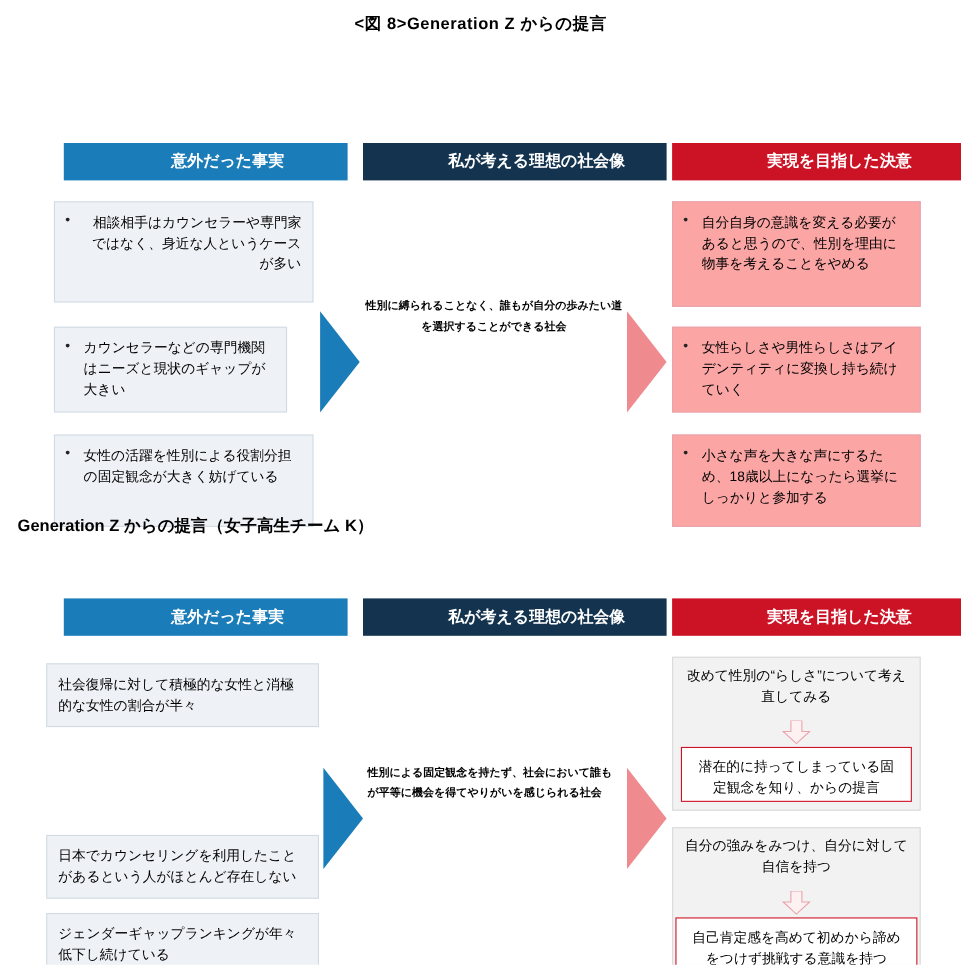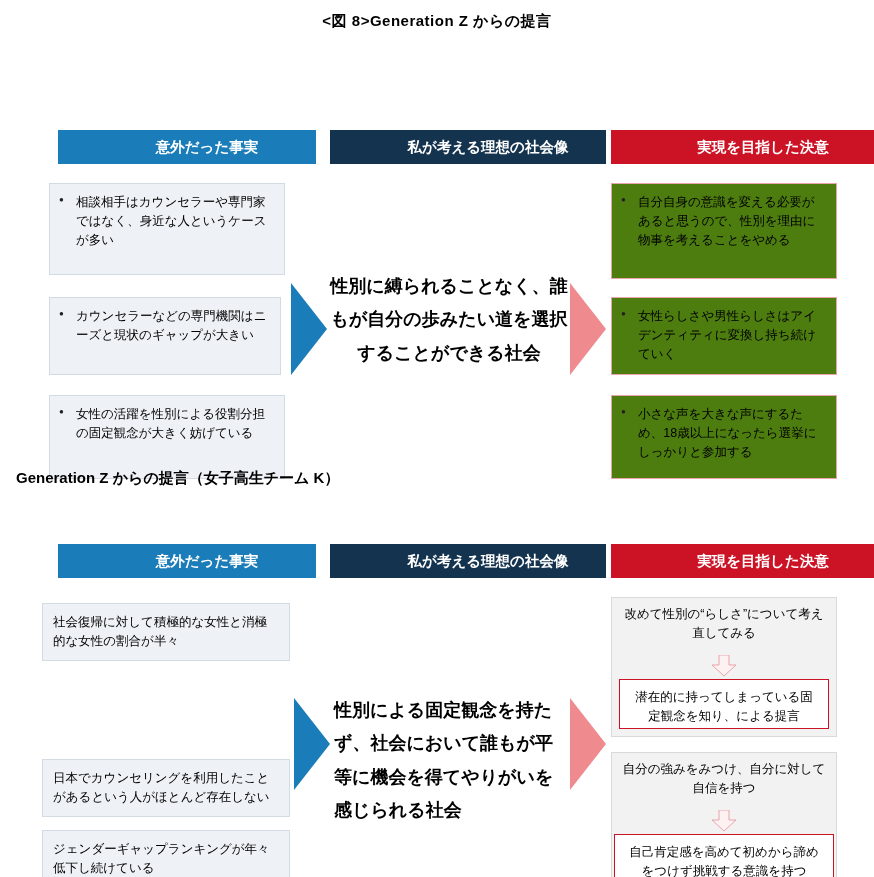--- a/index.html
+++ b/index.html
@@ -67,21 +67,21 @@
   .box-left.bulleted:before {
     content: "●";
     position: absolute;
     left: 9px;
     top: 8px;
     font-size: 8px;
     line-height: 1.9;
     color: #222;
   }
   .box-right {
-    background: #4d7c0f;
+    background: #fca5a5;
     border: 1px solid #e8a3ab;
     padding: 9px 10px 9px 10px;
   }
   .box-right.bulleted {
     padding-left: 26px;
   }
   .box-right.bulleted:before {
     content: "●";
     position: absolute;
     left: 9px;
@@ -97,21 +97,21 @@
     text-align: center;
   }
   .group-grey {
     position: absolute;
     background: #f2f2f2;
     border: 1px solid #d9d9d9;
     box-sizing: border-box;
   }
   .center-text {
     position: absolute;
-    font-size: 18px;
+    font-size: 10px;
     font-weight: bold;
     line-height: 1.85;
     text-align: center;
     box-sizing: border-box;
   }
   
   .arrow-blue {
     position: absolute;
     width: 0; height: 0;
     border-top: 46px solid transparent;
@@ -139,22 +139,22 @@
 
 <div class="section">
 
 
   <div class="columns" style="height:385px;">
 
     <div class="col-head head-blue" style="left:58px; top:95px; width:218px;">意外だった事実</div>
     <div class="col-head head-navy" style="left:330px; top:95px; width:236px;">私が考える理想の社会像</div>
     <div class="col-head head-red" style="left:611px; top:95px; width:224px;">実現を目指した決意</div>
 
-    <div class="box box-left bulleted" style="left:49px; top:148px; width:236px; height:92px;">相談相手はカウンセラーや専門家ではなく、身近な人というケースが多い</div>
-    <div class="box box-left bulleted" style="left:49px; top:262px; width:232px; height:78px;">カウンセラーなどの専門機関はニーズと現状のギャップが大きい</div>
+    <div class="box box-left bulleted" style="left:49px; top:148px; width:236px; height:92px;text-align:right;">相談相手はカウンセラーや専門家ではなく、身近な人というケースが多い</div>
+    <div class="box box-left bulleted" style="left:49px; top:262px; width:212px; height:78px;">カウンセラーなどの専門機関はニーズと現状のギャップが大きい</div>
     <div class="box box-left bulleted" style="left:49px; top:360px; width:236px; height:84px;">女性の活躍を性別による役割分担の固定観念が大きく妨げている</div>
 
     <div class="arrow-blue" style="left:291px; top:248px;"></div>
 
     <div class="center-text" style="left:330px; top:235px; width:238px;">性別に縛られることなく、誰もが自分の歩みたい道を選択することができる社会</div>
 
     <div class="arrow-red" style="left:570px; top:248px;"></div>
 
     <div class="box box-right bulleted" style="left:611px; top:148px; width:226px; height:96px;">自分自身の意識を変える必要があると思うので、性別を理由に物事を考えることをやめる</div>
     <div class="box box-right bulleted" style="left:611px; top:262px; width:226px; height:78px;">女性らしさや男性らしさはアイデンティティに変換し持ち続けていく</div>
@@ -182,21 +182,21 @@
 
     <div class="arrow-red" style="left:570px; top:202px;"></div>
 
     <div class="group-grey" style="left:611px; top:101px; width:226px; height:140px;"></div>
     <div class="box" style="left:619px; top:109px; width:210px; height:48px; text-align:center; border:0; background:transparent;">改めて性別の“らしさ”について考え直してみる</div>
     <div class="arrow-down-red" style="left:711px; top:159px;">
       <svg width="26" height="22" viewBox="0 0 26 22">
         <polygon points="8,0 18,0 18,10 25,10 13,21 1,10 8,10" fill="#fdf1f2" stroke="#e8a3ab" stroke-width="1"></polygon>
       </svg>
     </div>
-    <div class="box box-outline-red" style="left:619px; top:183px; width:210px; height:50px;">潜在的に持ってしまっている固定観念を知り、による提言</div>
+    <div class="box box-outline-red" style="left:619px; top:183px; width:210px; height:50px;">潜在的に持ってしまっている固定観念を知り、からの提言</div>
 
     <div class="group-grey" style="left:611px; top:256px; width:226px; height:140px;"></div>
     <div class="box" style="left:619px; top:264px; width:210px; height:48px; text-align:center; border:0; background:transparent;">自分の強みをみつけ、自分に対して自信を持つ</div>
     <div class="arrow-down-red" style="left:711px; top:314px;">
       <svg width="26" height="22" viewBox="0 0 26 22">
         <polygon points="8,0 18,0 18,10 25,10 13,21 1,10 8,10" fill="#fdf1f2" stroke="#e8a3ab" stroke-width="1"></polygon>
       </svg>
     </div>
     <div class="box box-outline-red" style="left:614px; top:338px; width:220px; height:50px;">自己肯定感を高めて初めから諦めをつけず挑戦する意識を持つ</div>
   </div>

